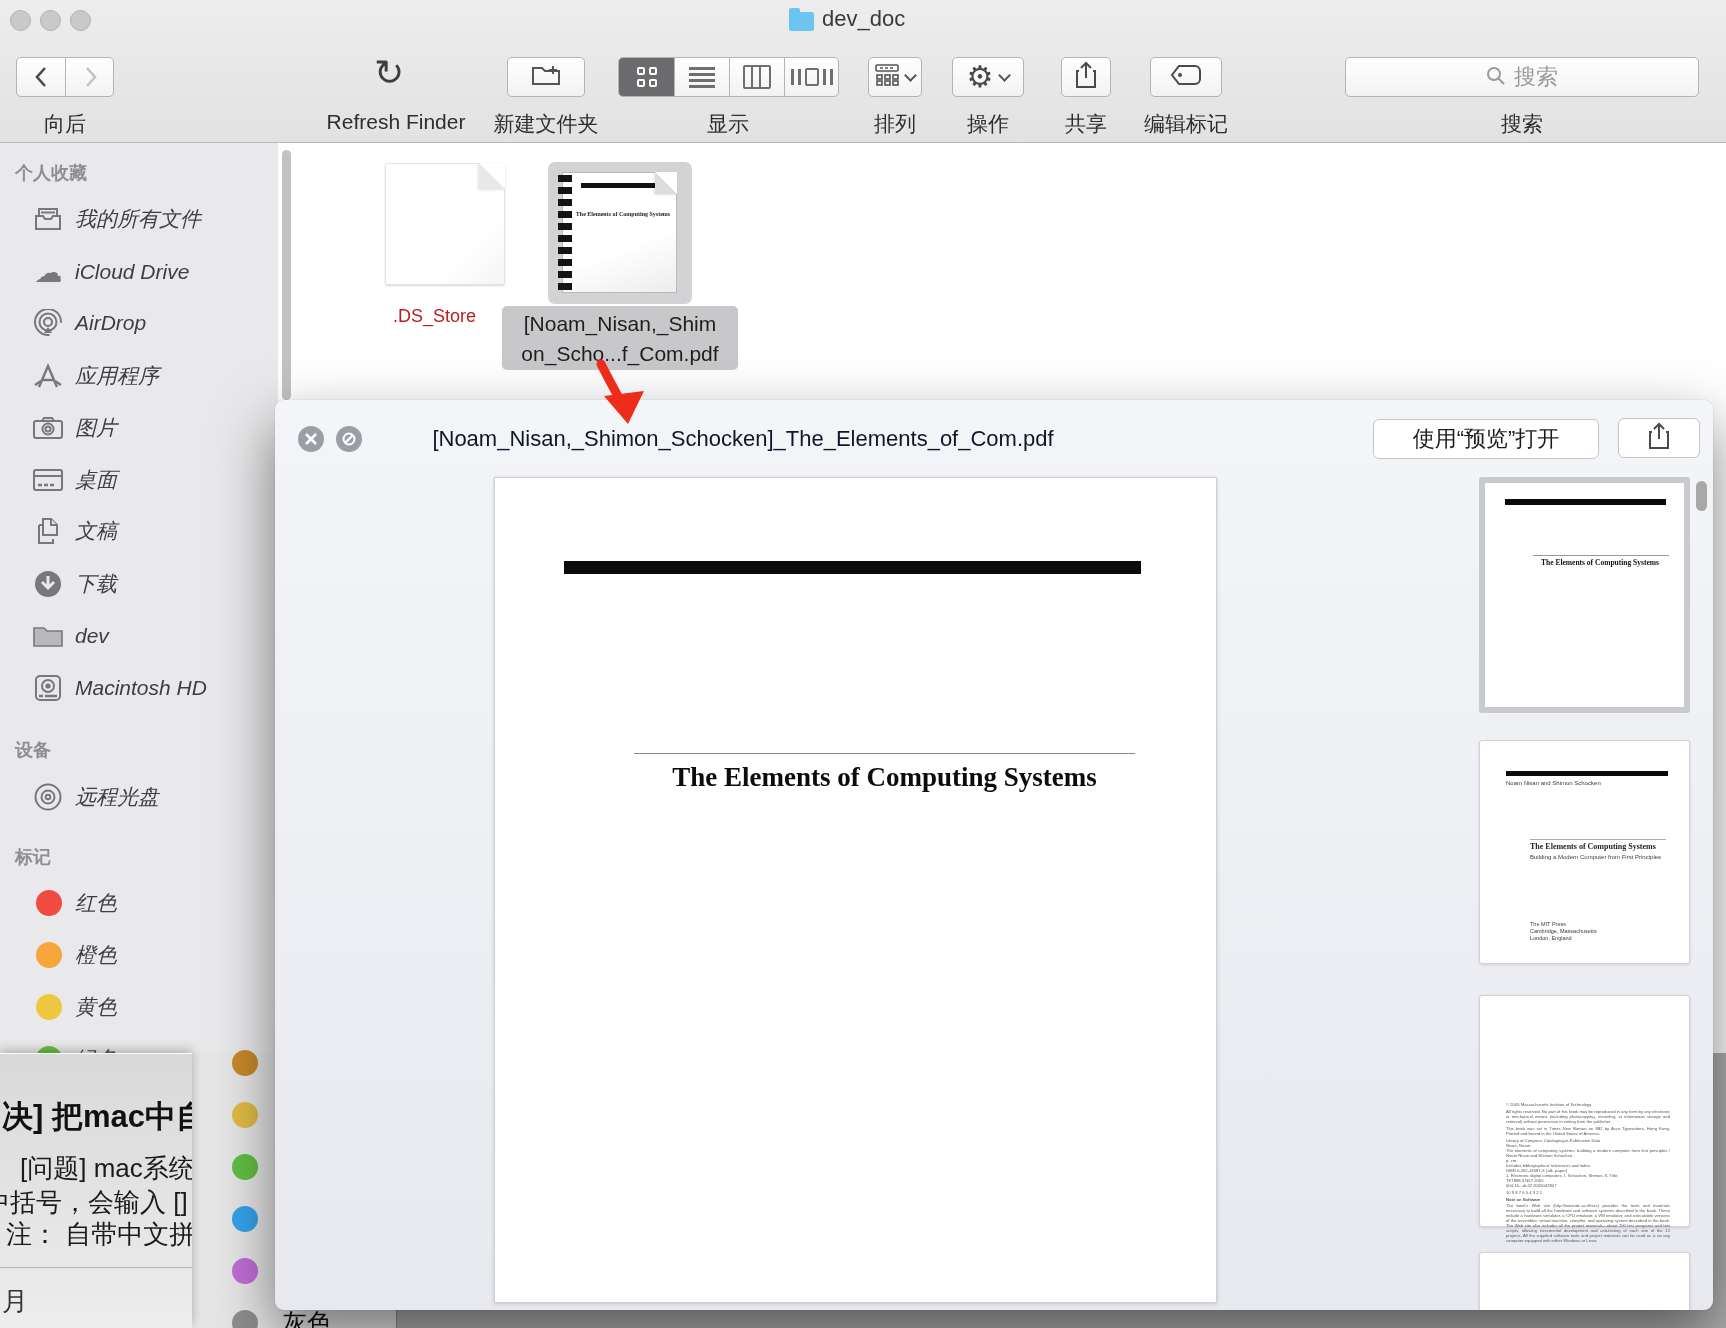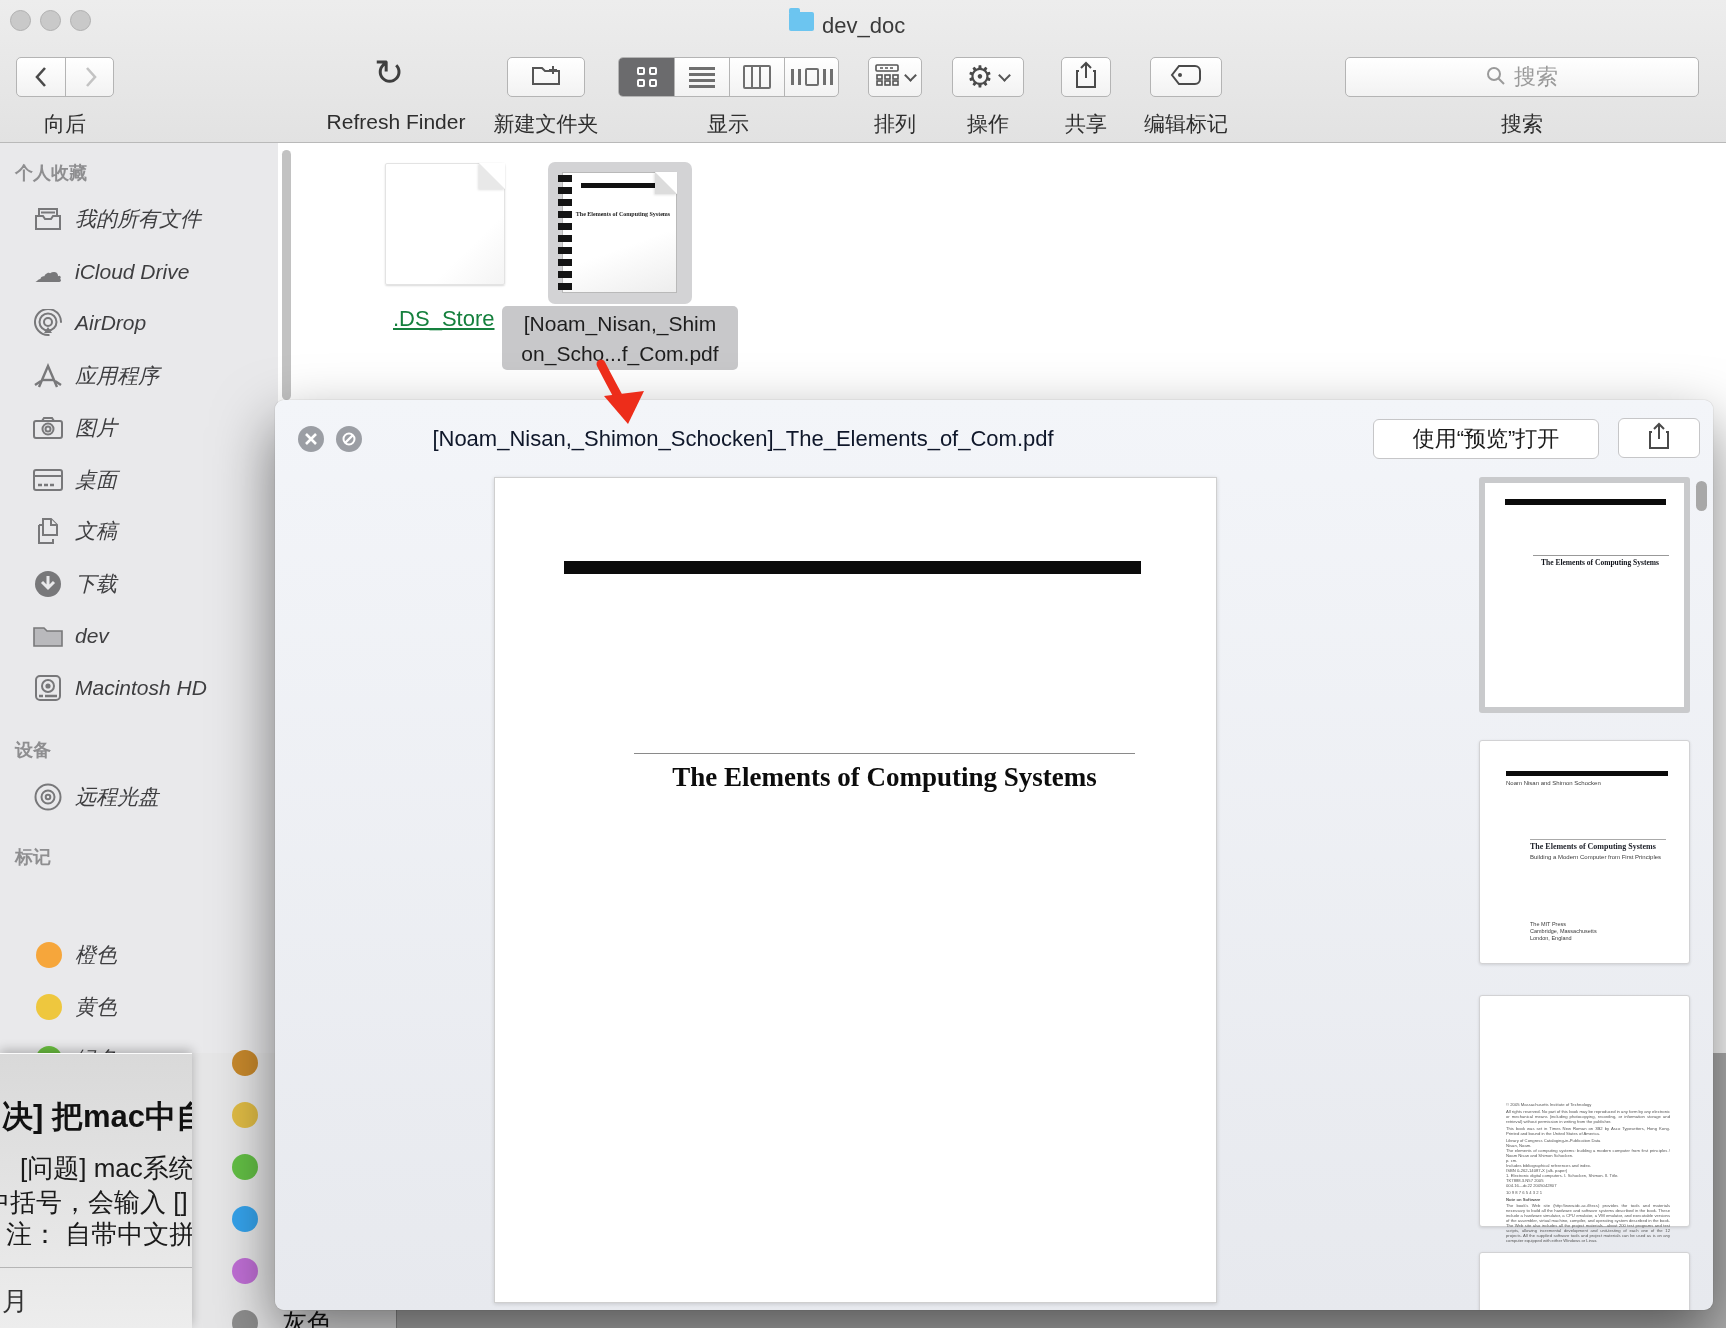--- a/index.html
+++ b/index.html
@@ -10,21 +10,21 @@
     -webkit-font-smoothing:antialiased;
   }
   .abs { position:absolute; }
 
   
   .chrome { left:0; top:0; width:1726px; height:143px;
     background:linear-gradient(#ededed,#e2e2e2);
     border-bottom:1px solid #b9b9b9; z-index:1; }
   .tl { width:21px; height:21px; border-radius:50%;
     background:#c9c9c9; border:1px solid #b0b0b0; top:10px; }
-  .wtitle { top:13px; font-size:22px; color:#3a3a3a; }
+  .wtitle { top:6px; font-size:22px; color:#3a3a3a; }
   .folder-ico { width:25px; height:19px; background:#6cc5f0; border-radius:2px; position:relative; }
   .folder-ico:before { content:""; position:absolute; top:-4px; left:0;
     width:11px; height:5px; background:#6cc5f0; border-radius:2px 2px 0 0; }
   .bez { background:linear-gradient(#ffffff,#f2f2f2); border:1px solid #b4b4b4;
     border-radius:5px; top:57px; height:40px; }
   .tlabel { top:110px; font-size:21px; color:#2e2e2e; text-align:center; white-space:nowrap; }
   .seg { position:absolute; top:0; height:38px; width:55px;
     display:flex; align-items:center; justify-content:center; }
   .seg + .seg { border-left:1px solid #b4b4b4; }
   .seg.sel { background:#6b6b6d; border-radius:4px 0 0 4px; }
@@ -50,21 +50,21 @@
   .srow .lb { position:absolute; left:75px; font-size:21px; color:#3e3e40; white-space:nowrap; }
   .tagdot { position:absolute; left:36px; width:26px; height:26px; border-radius:50%; }
 
   
   .pagefile { background:linear-gradient(135deg,#ffffff 70%,#f4f4f4); border:1px solid #e3e3e3;
     border-radius:2px; box-shadow:0 1px 2px rgba(0,0,0,.15); }
   .dogear { position:absolute; right:-1px; top:-1px; width:0; height:0;
     border-left:26px solid #ededed; border-top:26px solid #fff; filter:drop-shadow(-1px 1px 1px rgba(0,0,0,.12)); }
   .dogear2 { position:absolute; right:-1px; top:-1px; width:0; height:0;
     border-top:26px solid #f8f8f8; border-left:26px solid transparent; }
-  .flabel { font-size:22px; color:#15803d; white-space:nowrap;text-decoration:underline; }
+  .flabel { font-size:18px; color:#b91c1c; white-space:nowrap; }
   .pdftile { background:#d3d3d5; border-radius:7px; }
   .pdficon { background:linear-gradient(160deg,#ffffff 60%,#ededed); border:1px solid #b9b9b9; }
   .spiral { position:absolute; left:-5px; top:2px; width:14px; height:115px;
     background:repeating-linear-gradient(#141414 0 7px, transparent 7px 12px); }
   .plabelbox { background:#c8c8ca; border-radius:5px; text-align:center;
     font-size:21px; color:#1e1e1e; line-height:30px; padding-top:3px; }
 
   
   .ql { left:275px; top:400px; width:1438px; height:910px; border-radius:9px;
     background:linear-gradient(#f3f5f9,#e7e9ee); overflow:hidden; z-index:5;
@@ -347,20 +347,24 @@
               <circle cx="14" cy="14" r="12.5"></circle>
               <circle cx="14" cy="14" r="6.5"></circle>
               <circle cx="14" cy="14" r="2.3"></circle>
             </g>
           </svg>
         </span>
       <span class="lb">远程光盘</span>
     </div>
 
     <div class="shead" style="top:702px">标记</div>
+    <div class="srow" style="top:740px">
+      <span class="tagdot" style="background: rgb(240, 74, 65);"></span>
+      <span class="lb">红色</span>
+    </div>
     <div class="srow" style="top:792px">
       <span class="tagdot" style="background: rgb(246, 166, 59);"></span>
       <span class="lb">橙色</span>
     </div>
     <div class="srow" style="top:844px">
       <span class="tagdot" style="background: rgb(238, 199, 62);"></span>
       <span class="lb">黄色</span>
     </div>
     <div class="srow" style="top:896px">
       <span class="tagdot" style="background: rgb(107, 191, 64);"></span>

